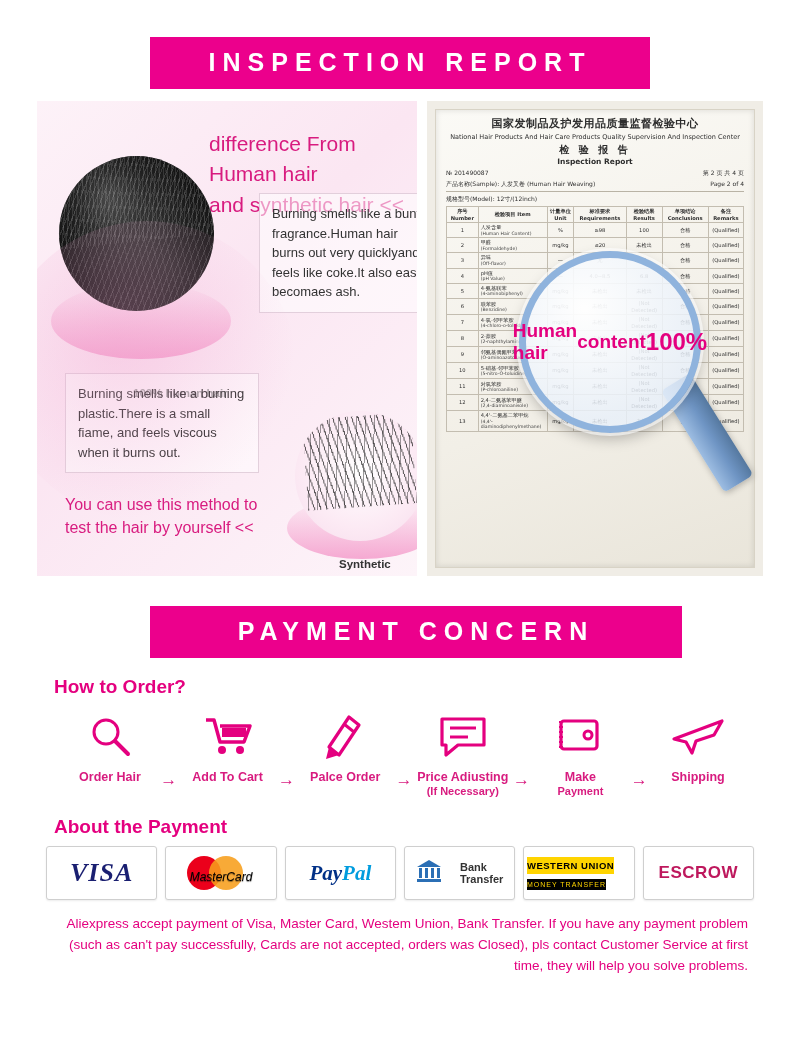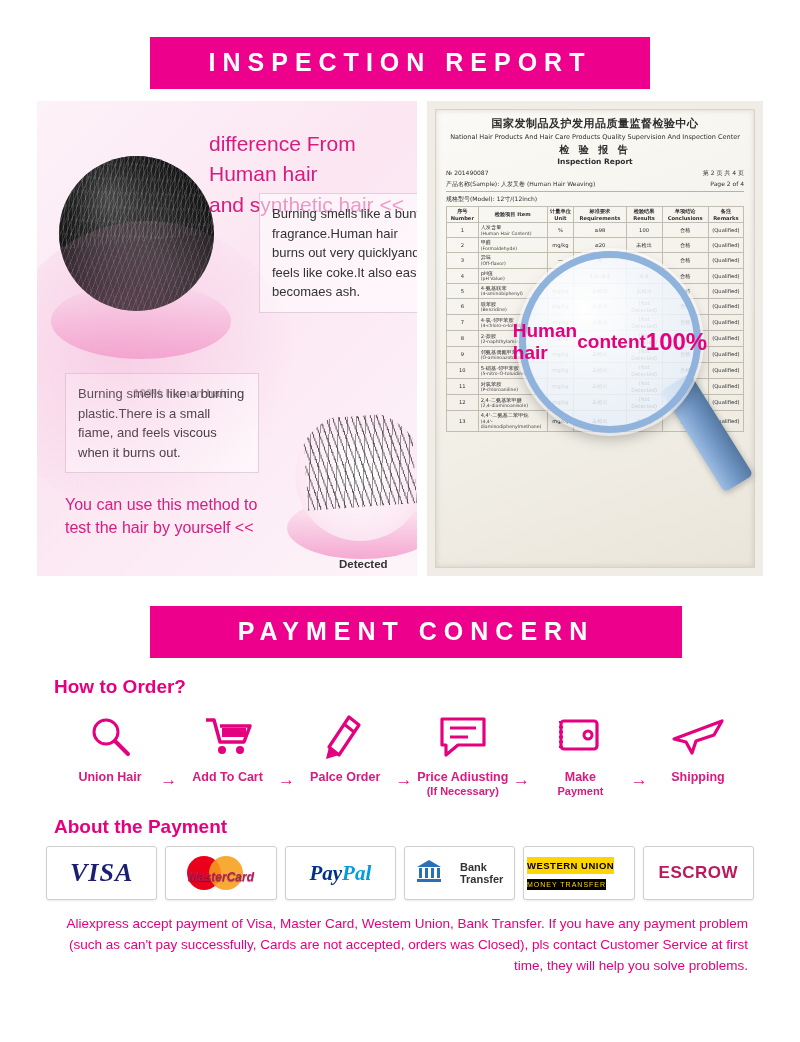--- a/index.html
+++ b/index.html
@@ -234,21 +234,21 @@
     display:flex; align-items:center; justify-content:center;
     box-shadow: 0 1px 2px rgba(0,0,0,.08);
     overflow:hidden;
   }
   .visa { color:#1a1f71; font-weight:bold; font-style:italic; font-size:26px; letter-spacing:1px;
           font-family:"Liberation Serif", serif; }
   .mc-wrap { position:relative; width:104px; height:40px; display:flex; align-items:center; justify-content:center;}
   .mc-c { position:absolute; width:34px; height:34px; border-radius:50%; top:3px;}
   .mc-red { left:18px; background:#eb001b; }
   .mc-yel { left:40px; background:#f79e1b; opacity:.88; }
-  .mc-txt { position:relative; z-index:3; color:#be185d; font-weight:bold; font-size:12px; font-style:italic;
+  .mc-txt { position:relative; z-index:3; color:#000000; font-weight:normal; font-size:12px; font-style:italic;
             text-shadow:0 1px 1px rgba(0,0,0,.45); top:4px;}
   .paypal { font-family:"Liberation Serif", serif; font-style:italic; font-weight:bold; font-size:21px;}
   .paypal .p1{ color:#003087; } .paypal .p2{ color:#009cde; }
   .bank { display:flex; align-items:center; gap:18px; }
   .bank-txt { font-size:11px; font-weight:bold; color:#333; line-height:1.15; text-align:left;}
   .wu { width:104px; }
   .wu-top { background:#ffd400; color:#000; font-weight:bold; font-size:9.5px; text-align:center; padding:3px 0; letter-spacing:.5px;}
   .wu-bot { background:#000; color:#ffd400; font-size:7px; text-align:center; padding:2px 0; letter-spacing:1px;}
   .escrow { font-size:17px; font-weight:bold; color:#be185d; letter-spacing:.5px; }
 
@@ -275,21 +275,21 @@
     </div>
 
     <div class="pink-swoosh" id="swoosh-1"></div>
     <div class="photo-circle" id="photo-human"></div>
     <div class="caption" id="caption-human">100% human hair</div>
 
     <div class="textbox" id="textbox-human">Burning smells like a bunt fragrance.Human hair burns out very quicklyand feels like coke.It also easily becomaes ash.</div>
 
     <div class="pink-swoosh" id="swoosh-2"></div>
     <div class="photo-circle" id="photo-synth"></div>
-    <div class="caption" id="caption-synth">Detected</div>
+    <div class="caption" id="caption-synth">Synthetic</div>
 
     <div class="textbox" id="textbox-synth">Burning smells like a burning plastic.There is a small fiame, and feels viscous when it burns out.</div>
 
     <div class="insp-bottom-text">
       <span>You can use this method to</span><br>
       <span>test the hair by yourself  &lt;&lt;</span>
     </div>
   </div>
 
   <div class="insp-right">
@@ -469,21 +469,21 @@
 
   <div class="steps">
 
     <div class="step">
       <div class="step-ico">
         <svg width="46" height="46" viewBox="0 0 46 46">
           <circle cx="19" cy="18" r="12" fill="none" stroke="#e4007f" stroke-width="3"></circle>
           <line x1="28" y1="27" x2="41" y2="40" stroke="#e4007f" stroke-width="4" stroke-linecap="round"></line>
         </svg>
       </div>
-      <div class="step-lbl">Union Hair</div>
+      <div class="step-lbl">Order Hair</div>
     </div>
 
     <div class="arrow">→</div>
 
     <div class="step">
       <div class="step-ico">
         <svg width="52" height="46" viewBox="0 0 52 46">
           <path d="M4 6 h8 l6 22 h24 l6 -16 h-30" fill="none" stroke="#e4007f" stroke-width="3.5" stroke-linejoin="round"></path>
           <rect x="20" y="14" width="24" height="9" fill="#e4007f"></rect>
           <circle cx="20" cy="36" r="4" fill="#e4007f"></circle>

